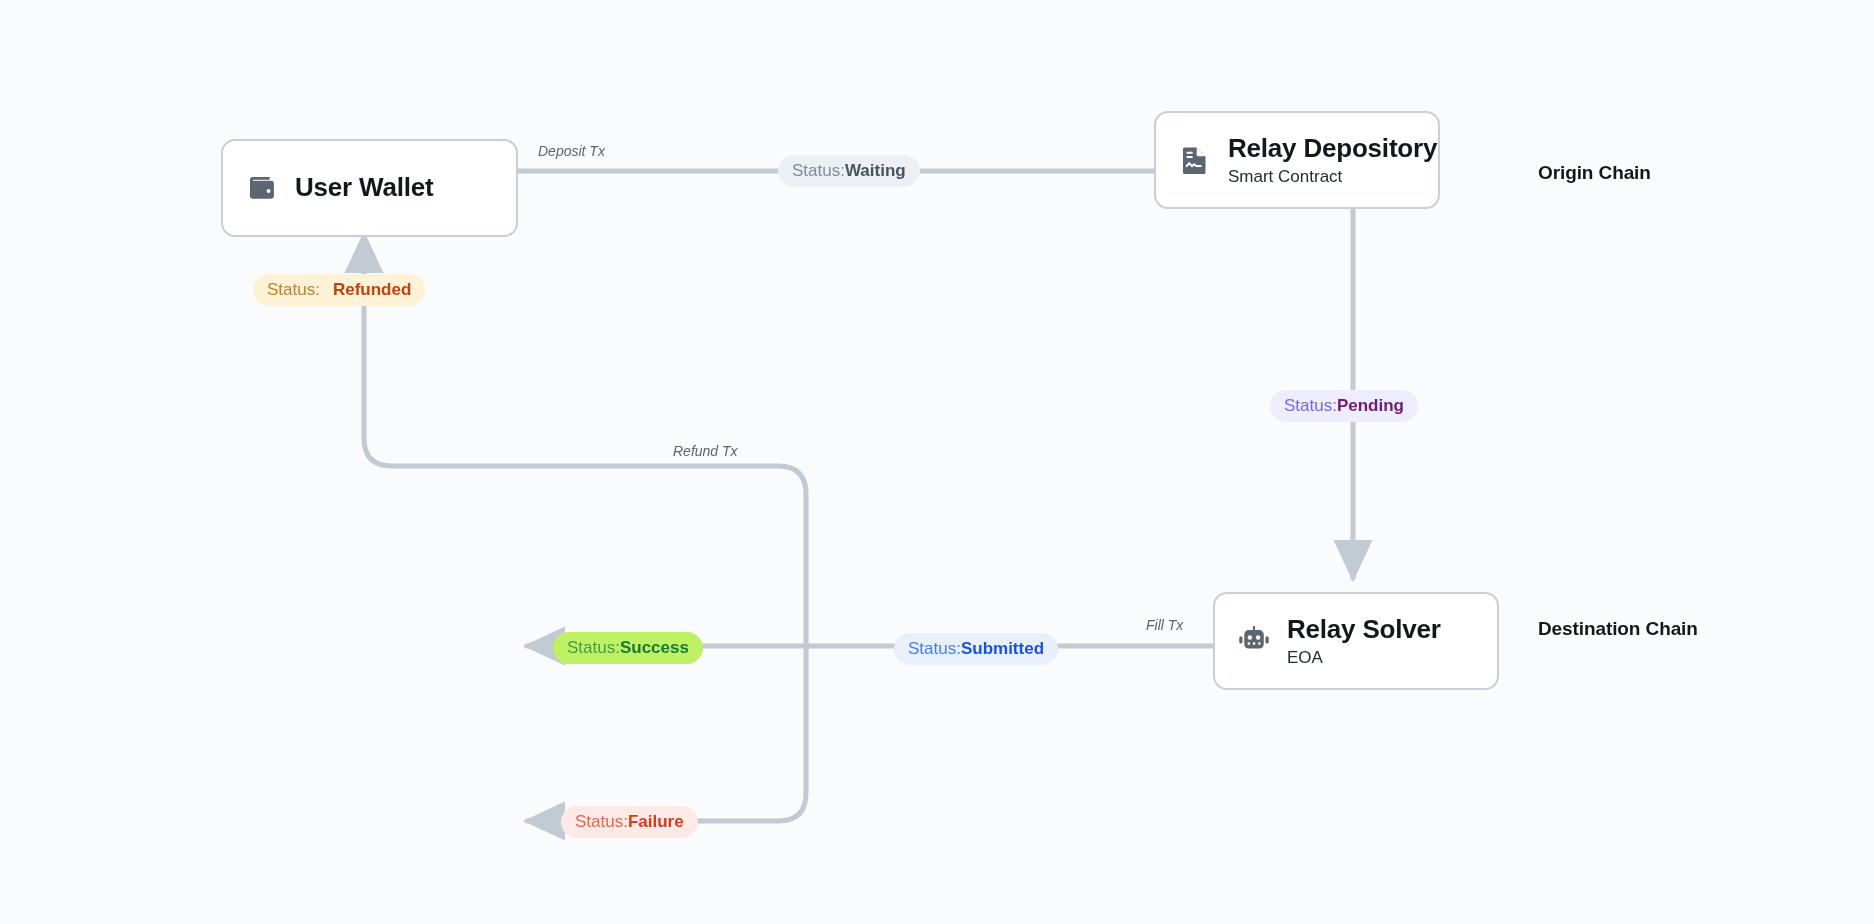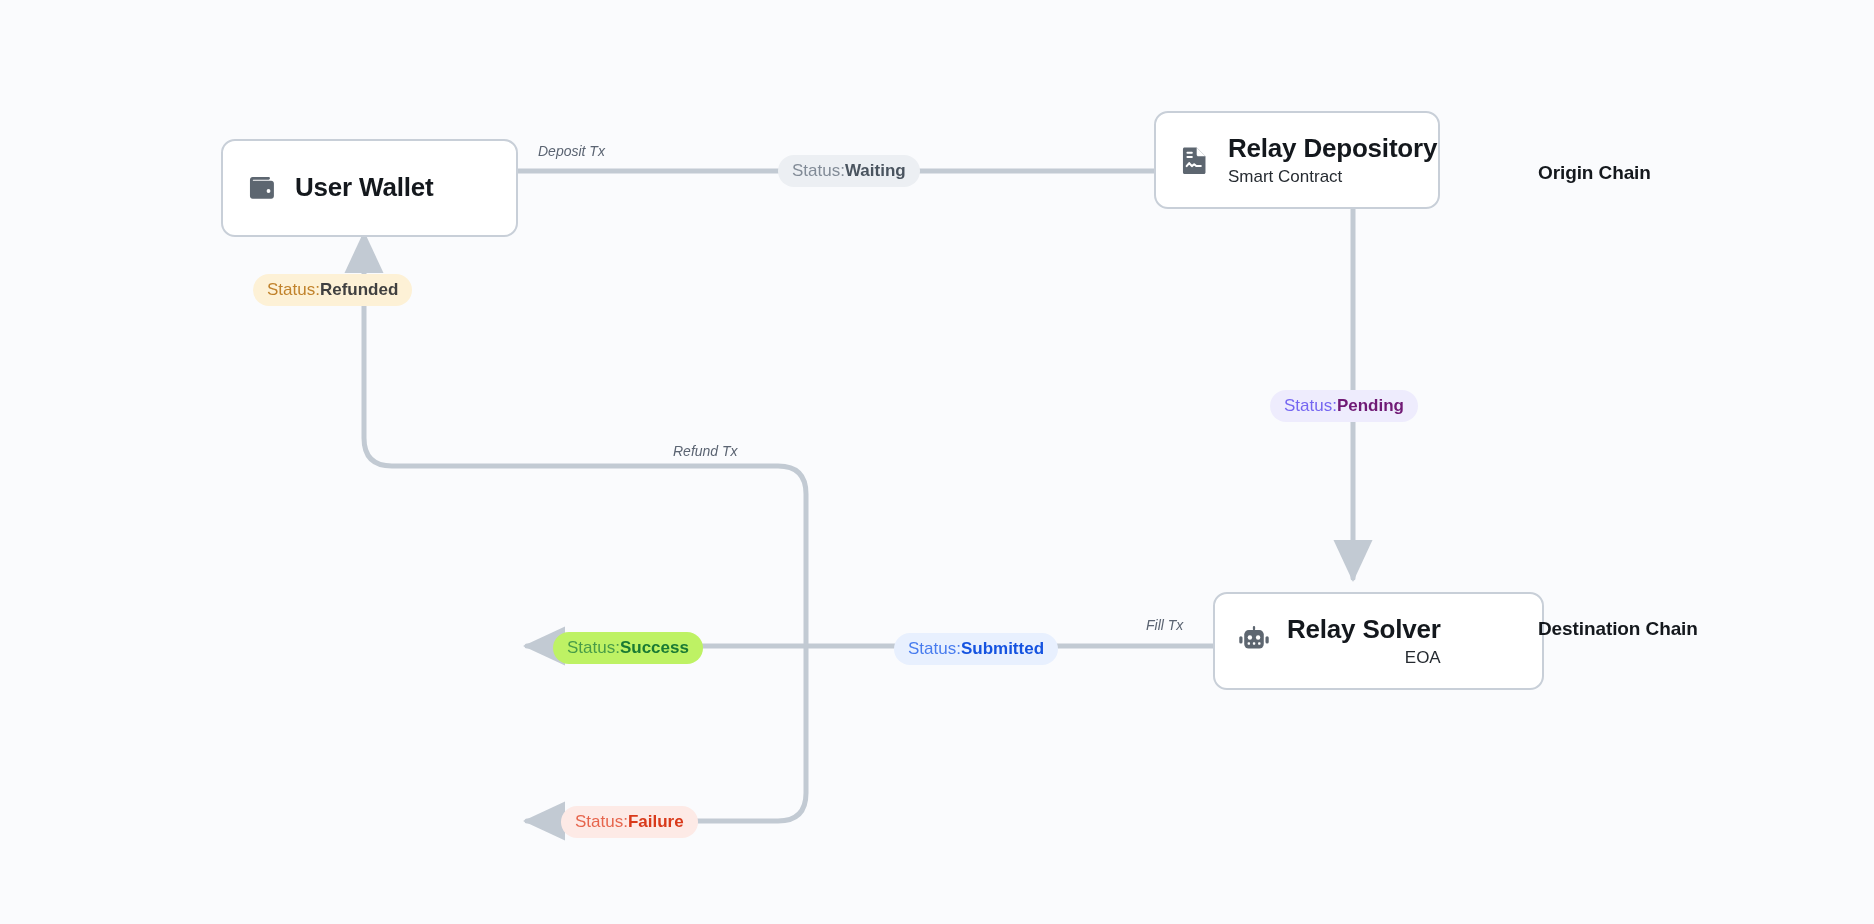--- a/index.html
+++ b/index.html
@@ -66,21 +66,21 @@
     font-size: 17px;
     font-weight: normal;
     color: #262b31;
     margin-top: 3px;
     white-space: nowrap;
   }
 
   #node-user-wallet      { left: 221px; top: 119px; width: 297px; height: 98px; margin-top: 20px; }
   #node-relay-depository { left: 1154px; top: 111px; width: 286px; height: 98px; justify-content: space-between; }
   #node-recipient-wallet { left: 221px; top: 594px; width: 288px; height: 98px; }
-  #node-relay-solver     { left: 1213px; top: 592px; width: 331px; height: 98px; text-align: right; }
+  #node-relay-solver     { left: 1213px; top: 592px; width: 286px; height: 98px; }
 
   
   .chain-label {
     position: absolute;
     font-size: 19px;
     font-weight: bold;
     color: #14181d;
     white-space: nowrap;
     letter-spacing: -0.1px;
   }
@@ -114,21 +114,21 @@
     font-weight: normal;
     opacity: 0.82;
   }
   .badge .b-val {
     font-weight: bold;
   }
 
   .badge.waiting   { background: #eceff3; color: #6b7683; }
   .badge.waiting   .b-val { color: #4a545f; }
   .badge.refunded  { background: #fdf1d6; color: #b46a06; }
-  .badge.refunded  .b-val { color: #404040; }
+  .badge.refunded  .b-val { color: #c2410c; margin-left: 13px; }
   .badge.pending   { background: #eeecfd; color: #5b49ef; }
   .badge.pending   .b-val { color: #701a75; }
   .badge.success   { background: #bef264; color: #2f8a42; }
   .badge.success   .b-val { color: #197a33; }
   .badge.submitted { background: #e8f0fe; color: #2563eb; }
   .badge.submitted .b-val { color: #1553e0; }
   .badge.failure   { background: #fdeae6; color: #e2492c; }
   .badge.failure   .b-val { color: #d93a1b; text-align: center; }
 
   #badge-waiting   { left: 778px;  top: 155px; }

